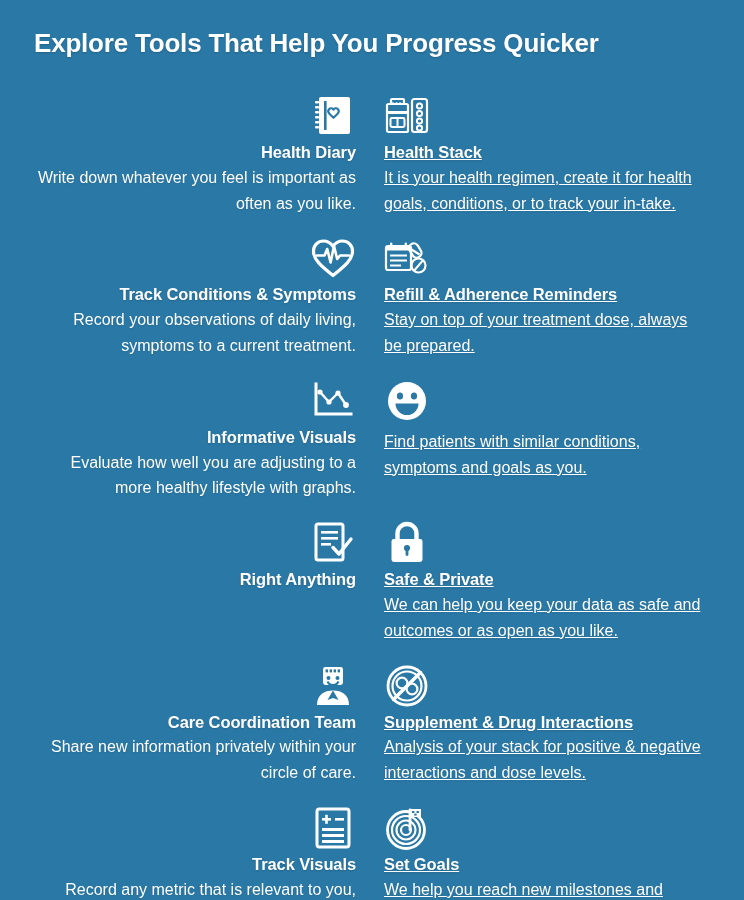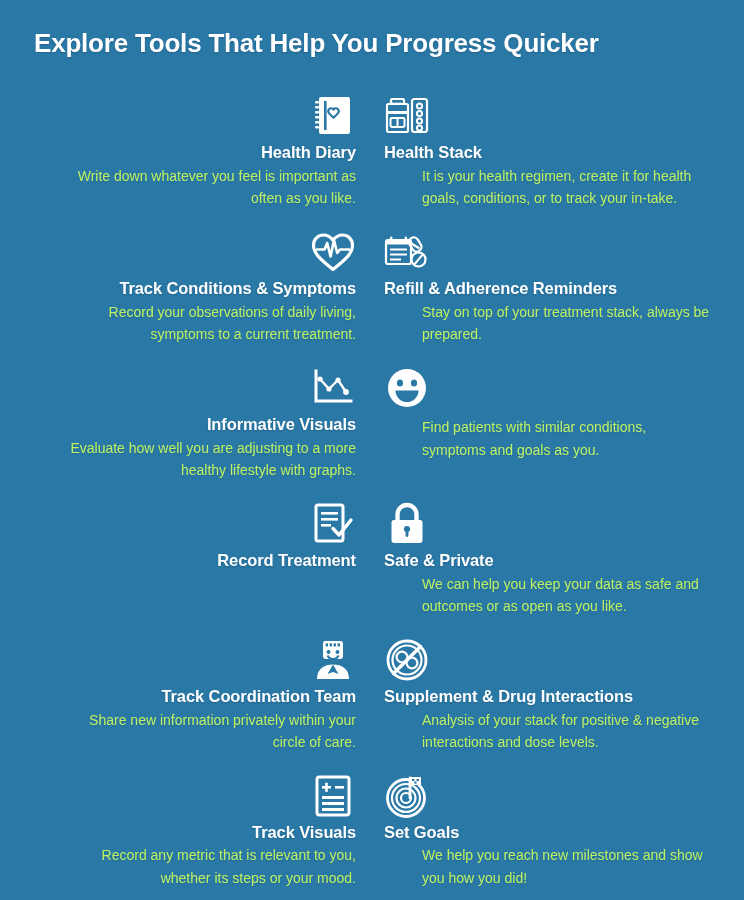--- a/index.html
+++ b/index.html
@@ -41,21 +41,21 @@
     grid-template-columns: 1fr 1fr;
     column-gap: 28px;
     row-gap: 19px;
   }
 
   .feature {
     display: flex;
     flex-direction: column;
   }
   .feature.left  { align-items: flex-end;   text-align: right; }
-  .feature.right { align-items: flex-start; text-align: left;  }
+  .feature.right { align-items: flex-start; text-align: left; text-decoration: underline;  }
 
   .feature-icon {
     width: 46px;
     height: 46px;
     display: flex;
     align-items: center;
     justify-content: center;
     margin-bottom: 3px;
   }
   .feature-icon svg { display: block; }
@@ -63,27 +63,26 @@
   .feature-title {
     font-size: 16.5px;
     font-weight: bold;
     color: #ffffff;
     line-height: 1.25;
     letter-spacing: -0.1px;
     text-shadow: 0 1px 2px rgba(0,0,0,0.16);
   }
 
   .feature-desc {
-    font-size: 14px;
+    font-size: 16px;
     line-height: 1.62;
-    color: #bef264;
+    color: #ffffff;
     margin-top: 2px;
     max-width: 320px;
     text-shadow: 0 1px 2px rgba(0,0,0,0.10);
-    margin-left: 38px;
   }
 </style>
 </head>
 <body style="background: rgb(42, 120, 166);">
 
 <div class="page">
 
   <h1 class="page-title">Explore Tools That Help You Progress Quicker</h1>
 
   <div class="features">
@@ -161,21 +160,21 @@
       </g>
       <g fill="none" stroke="#ffffff" stroke-width="2.2">
         <rect x="26.5" y="3" width="9.5" height="15" rx="4.75" transform="rotate(-32 31.25 10.5)"></rect>
         <circle cx="34.5" cy="25.5" r="7"></circle>
       </g>
       <line x1="27.5" y1="9.5" x2="35.5" y2="14.5" stroke="#ffffff" stroke-width="2.2"></line>
       <line x1="30.2" y1="30.6" x2="38.8" y2="20.4" stroke="#ffffff" stroke-width="2.2"></line>
     </svg>
         </div>
         <div class="feature-title">Refill &amp; Adherence Reminders</div>
-        <div class="feature-desc">Stay on top of your treatment stack, always be prepared.</div>
+        <div class="feature-desc">Stay on top of your treatment dose, always be prepared.</div>
       </div>
       <div class="feature left">
         <div class="feature-icon">
     <svg width="42" height="40" viewBox="0 0 42 40">
       <polyline points="4,3 4,33 39,33" fill="none" stroke="#ffffff" stroke-width="3" stroke-linecap="square"></polyline>
       <polyline points="8,11 17,21 26,12 34,24" fill="none" stroke="#ffffff" stroke-width="2.4" stroke-linecap="round" stroke-linejoin="round"></polyline>
       <g fill="#ffffff">
         <circle cx="8" cy="11" r="2.6"></circle>
         <circle cx="17" cy="21" r="2.6"></circle>
         <circle cx="26" cy="12" r="2.6"></circle>
@@ -204,21 +203,21 @@
     <svg width="42" height="42" viewBox="0 0 42 42">
       <rect x="4" y="2" width="27" height="36" rx="2" fill="none" stroke="#ffffff" stroke-width="3"></rect>
       <g fill="#ffffff">
         <rect x="9" y="9" width="17" height="2.6"></rect>
         <rect x="9" y="15" width="17" height="2.6"></rect>
         <rect x="9" y="21" width="10" height="2.6"></rect>
       </g>
       <polyline points="21,25.5 27,32 39,17" fill="none" stroke="#ffffff" stroke-width="3.4" stroke-linecap="round" stroke-linejoin="round"></polyline>
     </svg>
         </div>
-        <div class="feature-title">Record Treatment</div>
+        <div class="feature-title">Right Anything</div>
       </div>
       <div class="feature right">
         <div class="feature-icon">
     <svg width="38" height="44" viewBox="0 0 38 44">
       <path d="M9.5 18 V12.5 A9.5 9.5 0 0 1 28.5 12.5 V18" fill="none" stroke="#ffffff" stroke-width="4.4" stroke-linecap="round"></path>
       <rect x="3.5" y="18" width="31" height="23" rx="2.4" fill="#ffffff"></rect>
       <circle cx="19" cy="27" r="3.1" fill="#2a78a6"></circle>
       <rect x="17.6" y="28" width="2.8" height="7" rx="1.4" fill="#2a78a6"></rect>
     </svg>
         </div>
@@ -235,21 +234,21 @@
         <rect x="21.6" y="4.4" width="2.4" height="3"></rect>
         <rect x="25.6" y="4.4" width="2.4" height="3"></rect>
         <circle cx="16.5" cy="13" r="2"></circle>
         <circle cx="25.5" cy="13" r="2"></circle>
       </g>
       <path d="M15.5 16.5 a6 6 0 0 0 11 0" fill="none" stroke="#2a78a6" stroke-width="2"></path>
       <path d="M5 40 C5 30 12 25.5 21 25.5 C30 25.5 37 30 37 40 Z" fill="#ffffff"></path>
       <path d="M21 25.5 L15.5 35 L21 33 L26.5 35 Z" fill="#2a78a6"></path>
     </svg>
         </div>
-        <div class="feature-title">Track Coordination Team</div>
+        <div class="feature-title">Care Coordination Team</div>
         <div class="feature-desc">Share new information privately within your circle of care.</div>
       </div>
       <div class="feature right">
         <div class="feature-icon">
     <svg width="44" height="44" viewBox="0 0 44 44">
       <circle cx="22" cy="22" r="19" fill="none" stroke="#ffffff" stroke-width="2.8"></circle>
       <circle cx="22" cy="22" r="14.5" fill="none" stroke="#ffffff" stroke-width="2.2"></circle>
       <g fill="none" stroke="#ffffff" stroke-width="2.2">
         <circle cx="17" cy="19" r="5.4"></circle>
         <circle cx="27" cy="25" r="5.4"></circle>

